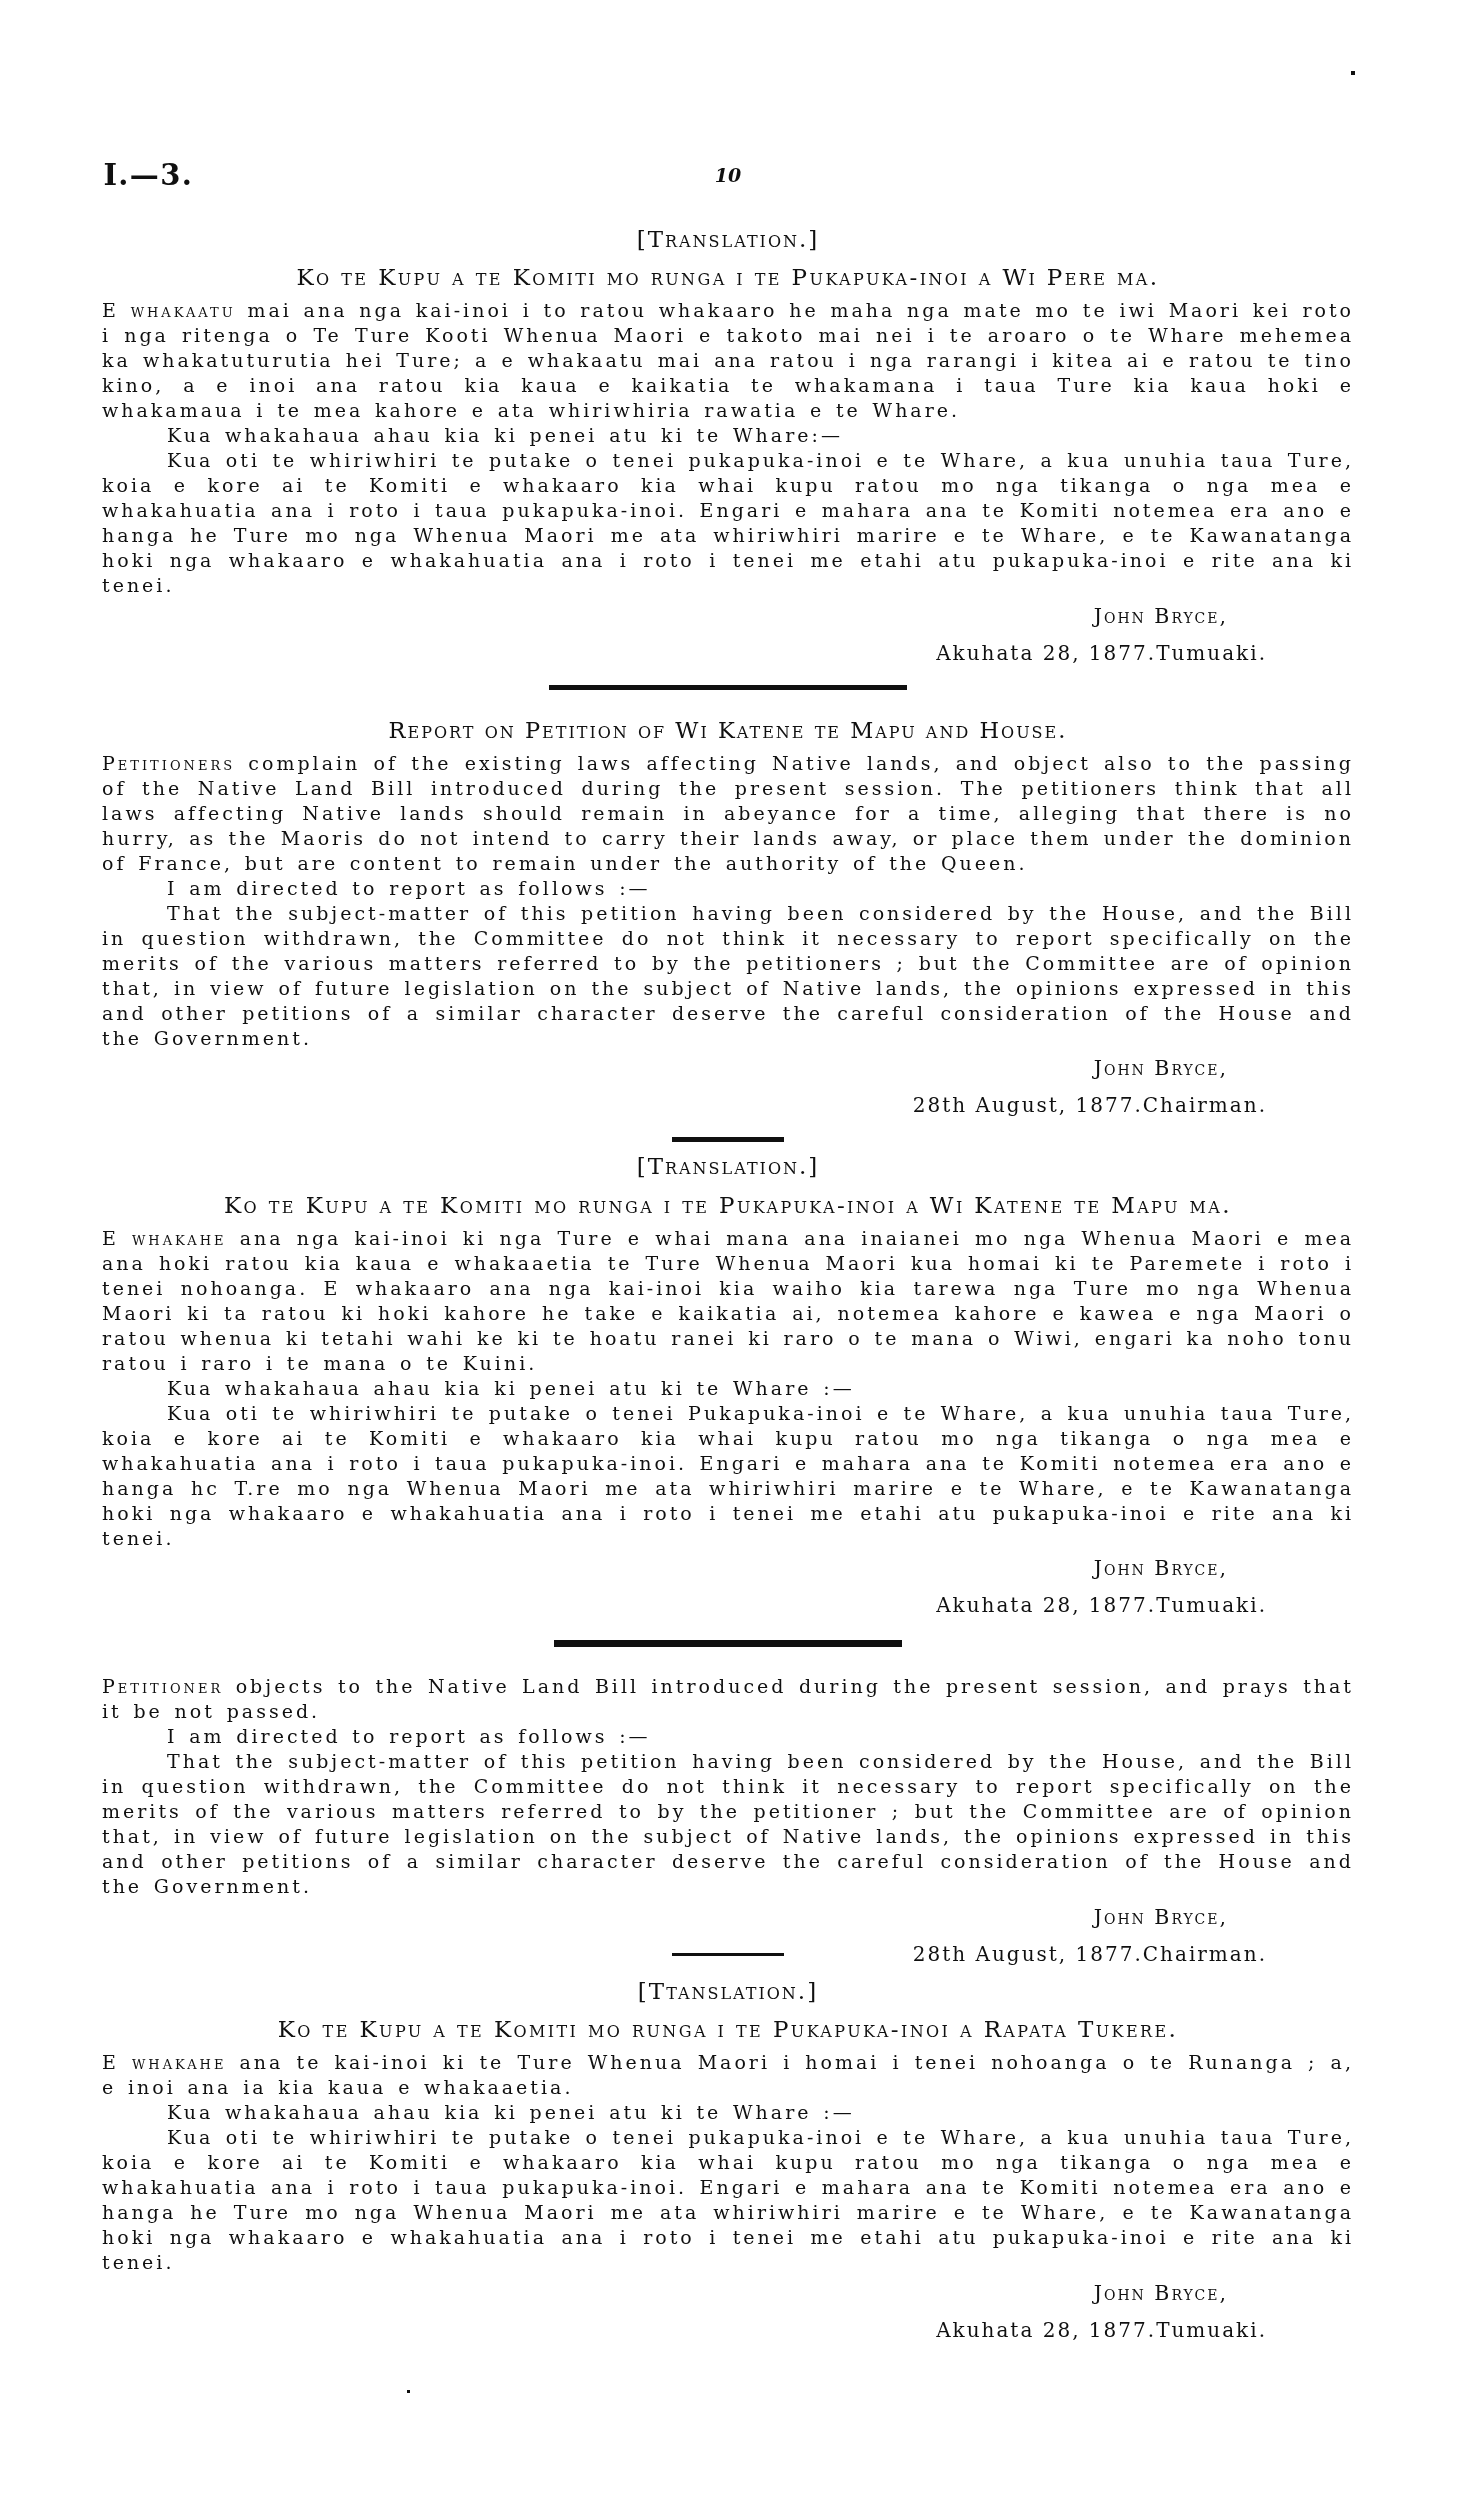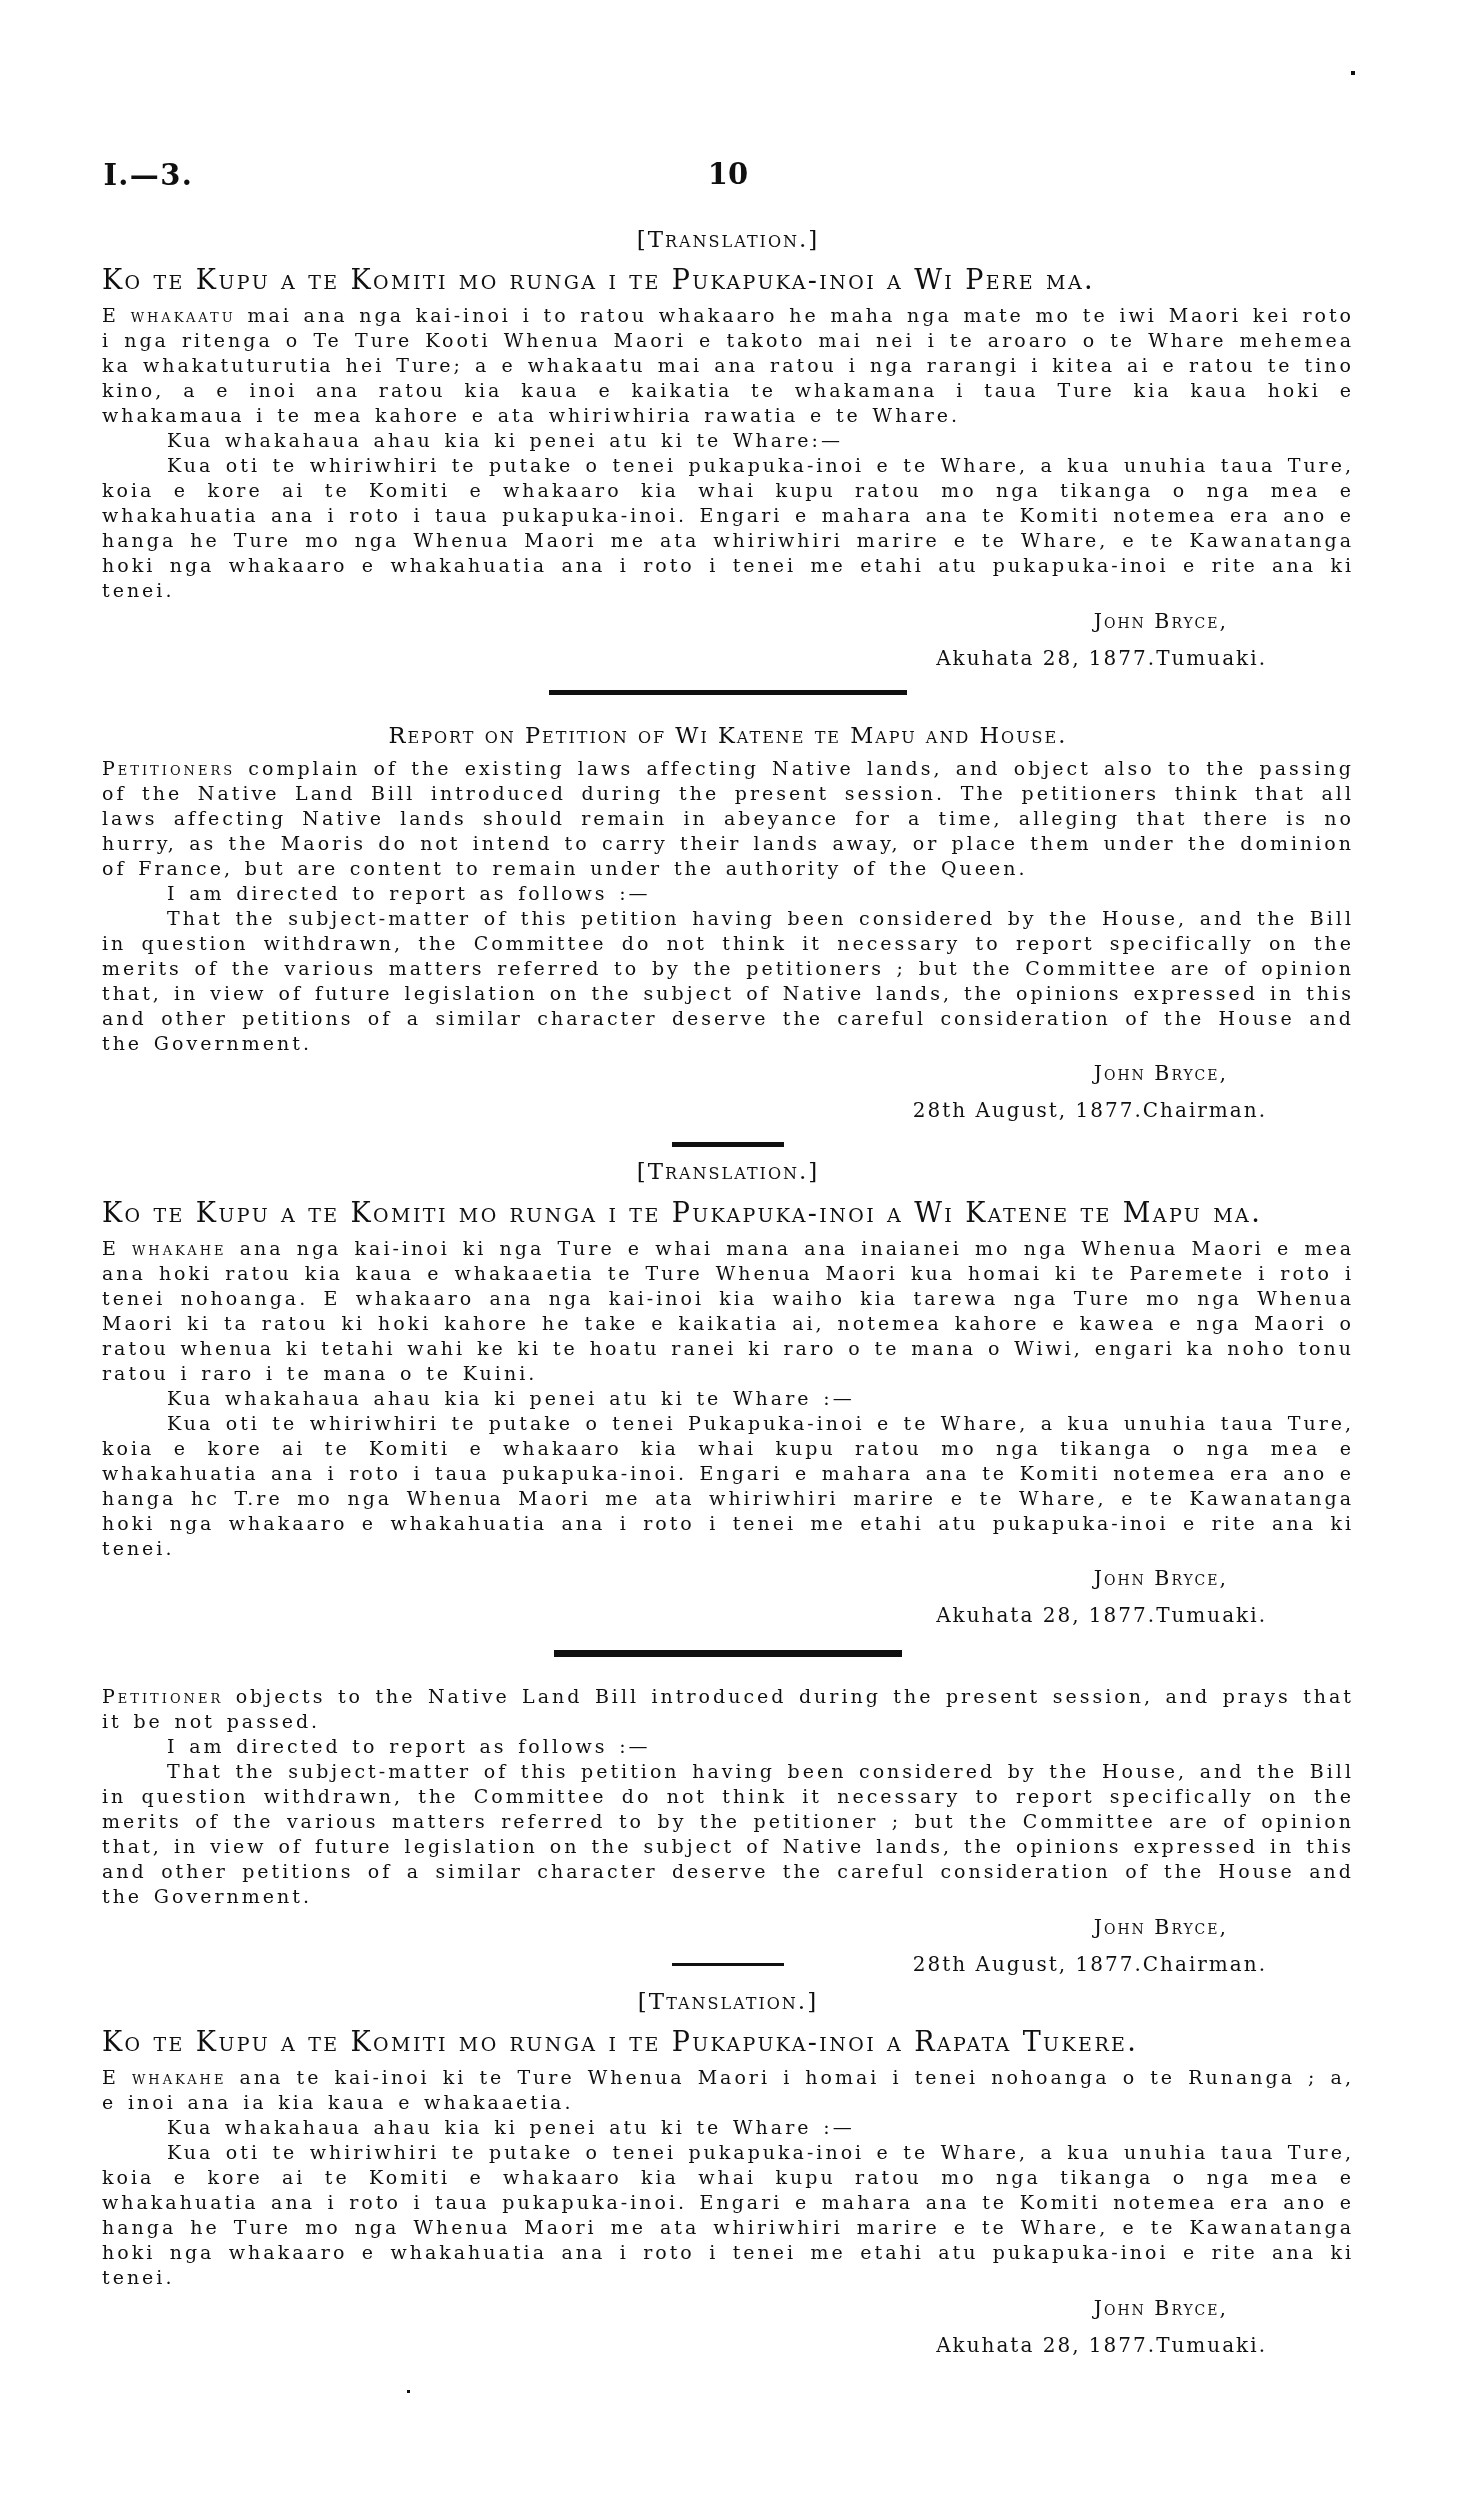--- a/index.html
+++ b/index.html
@@ -15,32 +15,32 @@
   .content {
     position:absolute; left:102px; top:0; width:1252px;
   }
   
   .header-row { position:relative; padding-top:162px; height:35px; }
   .header-left {
     position:absolute; left:1.4px; top:158px;
     font-size:29px; font-weight:bold; letter-spacing:1.4px;
   }
   .page-number {
-    position:absolute; left:0; right:0; top:157px;
-    text-align:center; font-size:29px; font-weight:bold;
+    position:absolute; left:0; right:0; top:164px;
+    text-align:center; font-size:19px; font-weight:bold;font-style:italic;
   }
   
   .tag {
     text-align:center; font-variant:small-caps;
     font-size:23px; letter-spacing:2px; margin:0;
   }
   .tag-1 { margin-top:29px; }
   .maori-heading {
-    font-variant:small-caps;
-    font-size:27px; letter-spacing:2.4px; margin:12.3px 0 0 0;
+    text-align:center; font-variant:small-caps;
+    font-size:23px; letter-spacing:2.4px; margin:12.3px 0 0 0;
   }
   .report-heading {
     text-align:center; font-variant:small-caps;
     font-size:22.5px; letter-spacing:2px; margin:0;
   }
   
   .body-para {
     font-size:19px; line-height:25px;
     letter-spacing:3px; word-spacing:2.7px;
     text-align:justify; margin:8.2px 0 0 0;

